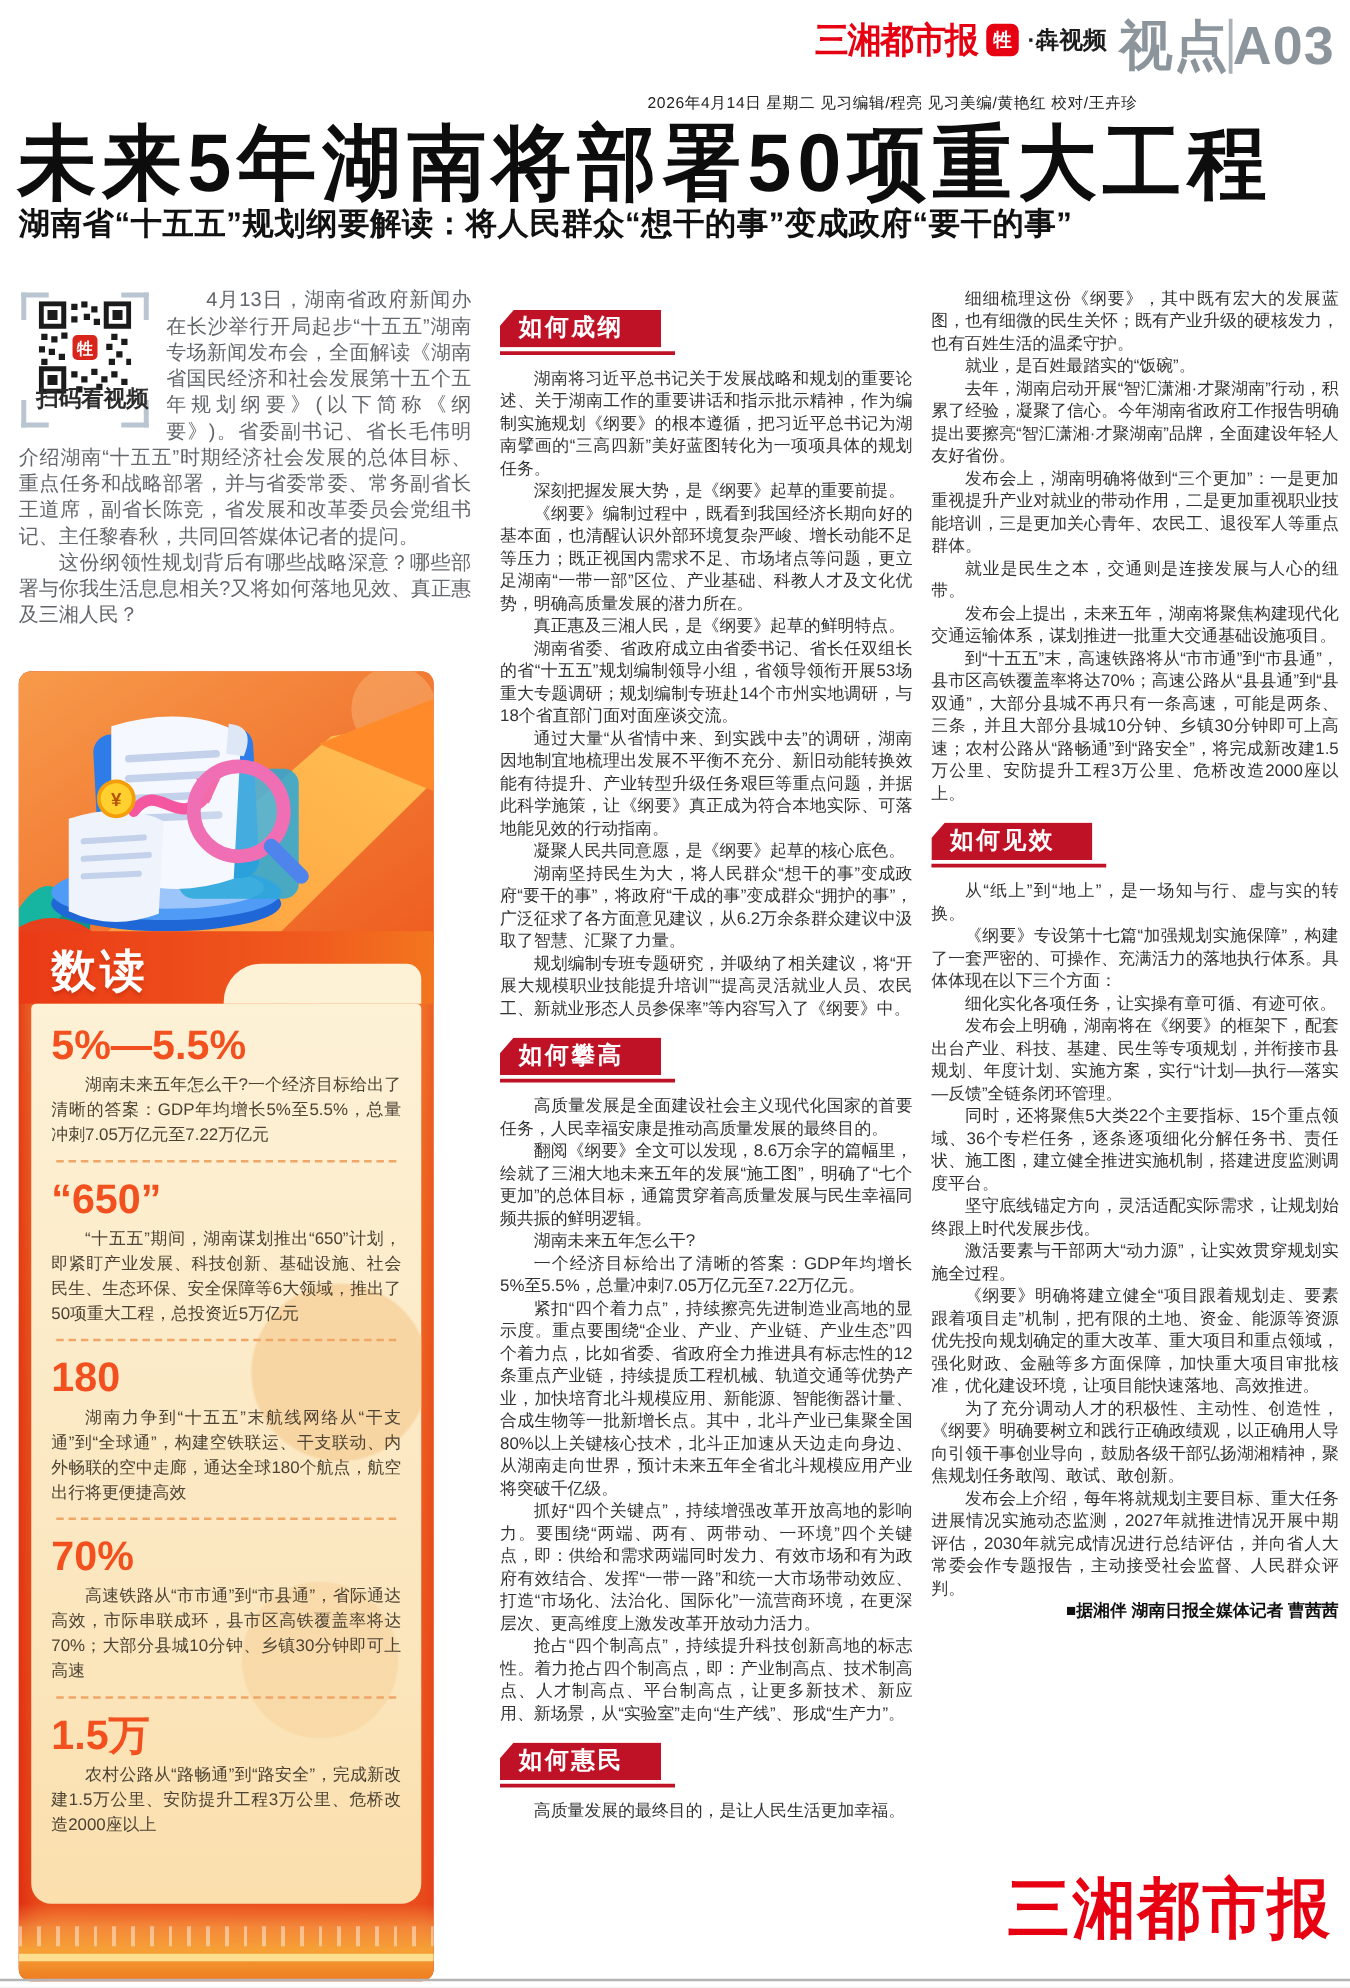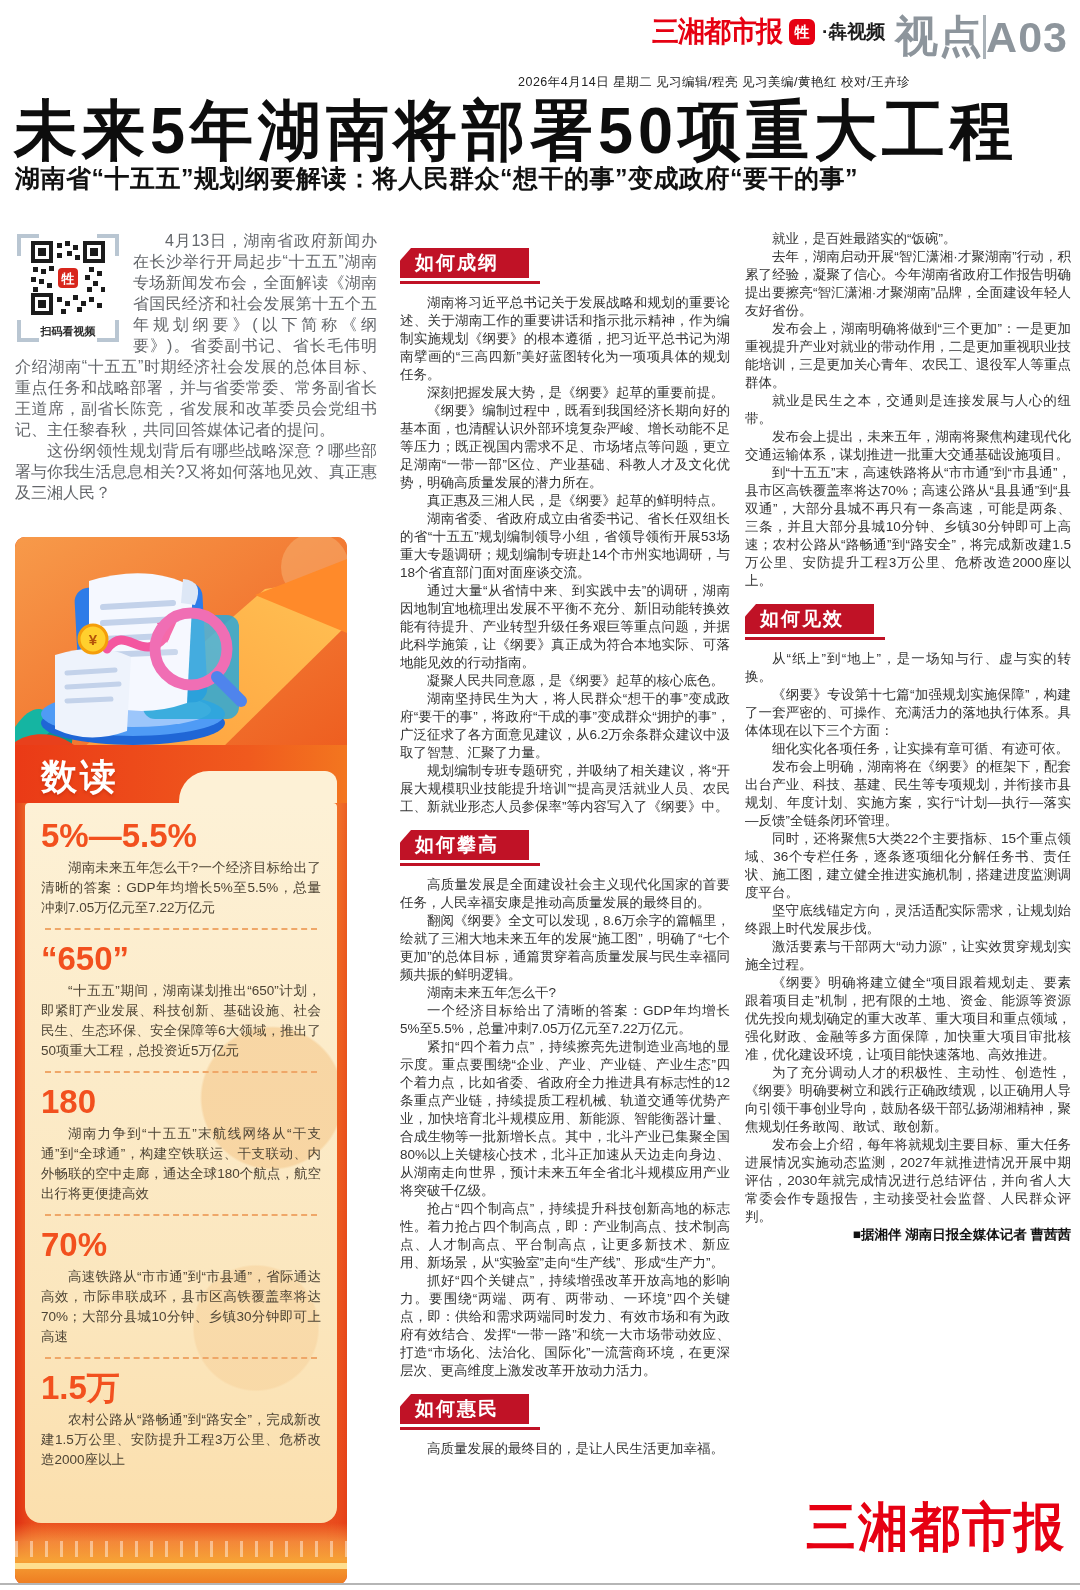--- a/index.html
+++ b/index.html
@@ -28,21 +28,21 @@
   .intro{position:absolute;left:15px;top:230px;width:362px;height:300px;overflow:hidden;
          font-size:16px;line-height:21px;color:#63666a;text-align:justify;}
   .intro p{margin:0;text-indent:2em;}
   .qr-wrap{float:left;width:102px;height:108px;margin:4px 14px 2px 2px;position:relative;}
   .qr-corner{position:absolute;width:18px;height:18px;border:0 solid #b9c6d2;}
   .qr-corner.tl{left:0;top:0;border-left-width:4px;border-top-width:4px;}
   .qr-corner.tr{right:0;top:0;border-right-width:4px;border-top-width:4px;}
   .qr-corner.bl{left:0;bottom:0;border-left-width:4px;border-bottom-width:4px;}
   .qr-corner.br{right:0;bottom:0;border-right-width:4px;border-bottom-width:4px;}
   .qr-img{position:absolute;left:14px;top:7px;width:74px;height:74px;}
-  .qr-caption{position:absolute;left:0;bottom:4px;width:102px;text-align:center;font-size:11px;
+  .qr-caption{position:absolute;left:0;bottom:16px;width:102px;text-align:right;font-size:18px;
               font-weight:bold;color:#2b2b2b;text-indent:0;line-height:14px;}
 
   
   .card{position:absolute;left:15px;top:537px;width:332px;height:1048px;border-radius:10px;overflow:hidden;
         background:linear-gradient(165deg,#f7903f 0%,#f06a24 45%,#e94a1d 100%);
         box-shadow:inset 16px 0 22px -12px rgba(214,22,10,.9), inset -10px 0 18px -12px rgba(214,22,10,.55);}
   .card-illu{position:absolute;left:0;top:0;width:332px;height:218px;}
   .shudu-banner{position:absolute;left:0;top:208px;width:332px;height:58px;
                 background:linear-gradient(90deg,#ea3a16 0%,#f05a1e 70%,#f3761f 100%);}
   .shudu-title{position:absolute;left:26px;top:8px;font-size:36px;font-weight:900;color:#fff;letter-spacing:3px;
@@ -266,31 +266,32 @@
 
     <div class="sec-head">
       <div class="sec-box">如何攀高</div>
       <div class="sec-line"></div>
     </div>
     <p>高质量发展是全面建设社会主义现代化国家的首要任务，人民幸福安康是推动高质量发展的最终目的。</p>
     <p>翻阅《纲要》全文可以发现，8.6万余字的篇幅里，绘就了三湘大地未来五年的发展“施工图”，明确了“七个更加”的总体目标，通篇贯穿着高质量发展与民生幸福同频共振的鲜明逻辑。</p>
     <p>湖南未来五年怎么干?</p>
     <p>一个经济目标给出了清晰的答案：GDP年均增长5%至5.5%，总量冲刺7.05万亿元至7.22万亿元。</p>
     <p>紧扣“四个着力点”，持续擦亮先进制造业高地的显示度。重点要围绕“企业、产业、产业链、产业生态”四个着力点，比如省委、省政府全力推进具有标志性的12条重点产业链，持续提质工程机械、轨道交通等优势产业，加快培育北斗规模应用、新能源、智能衡器计量、合成生物等一批新增长点。其中，北斗产业已集聚全国80%以上关键核心技术，北斗正加速从天边走向身边、从湖南走向世界，预计未来五年全省北斗规模应用产业将突破千亿级。</p>
+    <p>抓好“四个关键点”，持续增强改革开放高地的影响力。要围绕“两端、两有、两带动、一环境”四个关键点，即：供给和需求两端同时发力、有效市场和有为政府有效结合、发挥“一带一路”和统一大市场带动效应、打造“市场化、法治化、国际化”一流营商环境，在更深层次、更高维度上激发改革开放动力活力。</p>
     <p>抢占“四个制高点”，持续提升科技创新高地的标志性。着力抢占四个制高点，即：产业制高点、技术制高点、人才制高点、平台制高点，让更多新技术、新应用、新场景，从“实验室”走向“生产线”、形成“生产力”。</p>
-    <p>抓好“四个关键点”，持续增强改革开放高地的影响力。要围绕“两端、两有、两带动、一环境”四个关键点，即：供给和需求两端同时发力、有效市场和有为政府有效结合、发挥“一带一路”和统一大市场带动效应、打造“市场化、法治化、国际化”一流营商环境，在更深层次、更高维度上激发改革开放动力活力。</p>
 
     <div class="sec-head">
       <div class="sec-box">如何惠民</div>
       <div class="sec-line"></div>
     </div>
     <p>高质量发展的最终目的，是让人民生活更加幸福。</p>
   </div>
 
   <div class="art" id="col3">
+    <p>细细梳理这份《纲要》，其中既有宏大的发展蓝图，也有细微的民生关怀；既有产业升级的硬核发力，也有百姓生活的温柔守护。</p>
     <p>就业，是百姓最踏实的“饭碗”。</p>
     <p>去年，湖南启动开展“智汇潇湘·才聚湖南”行动，积累了经验，凝聚了信心。今年湖南省政府工作报告明确提出要擦亮“智汇潇湘·才聚湖南”品牌，全面建设年轻人友好省份。</p>
     <p>发布会上，湖南明确将做到“三个更加”：一是更加重视提升产业对就业的带动作用，二是更加重视职业技能培训，三是更加关心青年、农民工、退役军人等重点群体。</p>
     <p>就业是民生之本，交通则是连接发展与人心的纽带。</p>
     <p>发布会上提出，未来五年，湖南将聚焦构建现代化交通运输体系，谋划推进一批重大交通基础设施项目。</p>
     <p>到“十五五”末，高速铁路将从“市市通”到“市县通”，县市区高铁覆盖率将达70%；高速公路从“县县通”到“县双通”，大部分县城不再只有一条高速，可能是两条、三条，并且大部分县城10分钟、乡镇30分钟即可上高速；农村公路从“路畅通”到“路安全”，将完成新改建1.5万公里、安防提升工程3万公里、危桥改造2000座以上。</p>
 
     <div class="sec-head">
       <div class="sec-box">如何见效</div>
       <div class="sec-line"></div>

